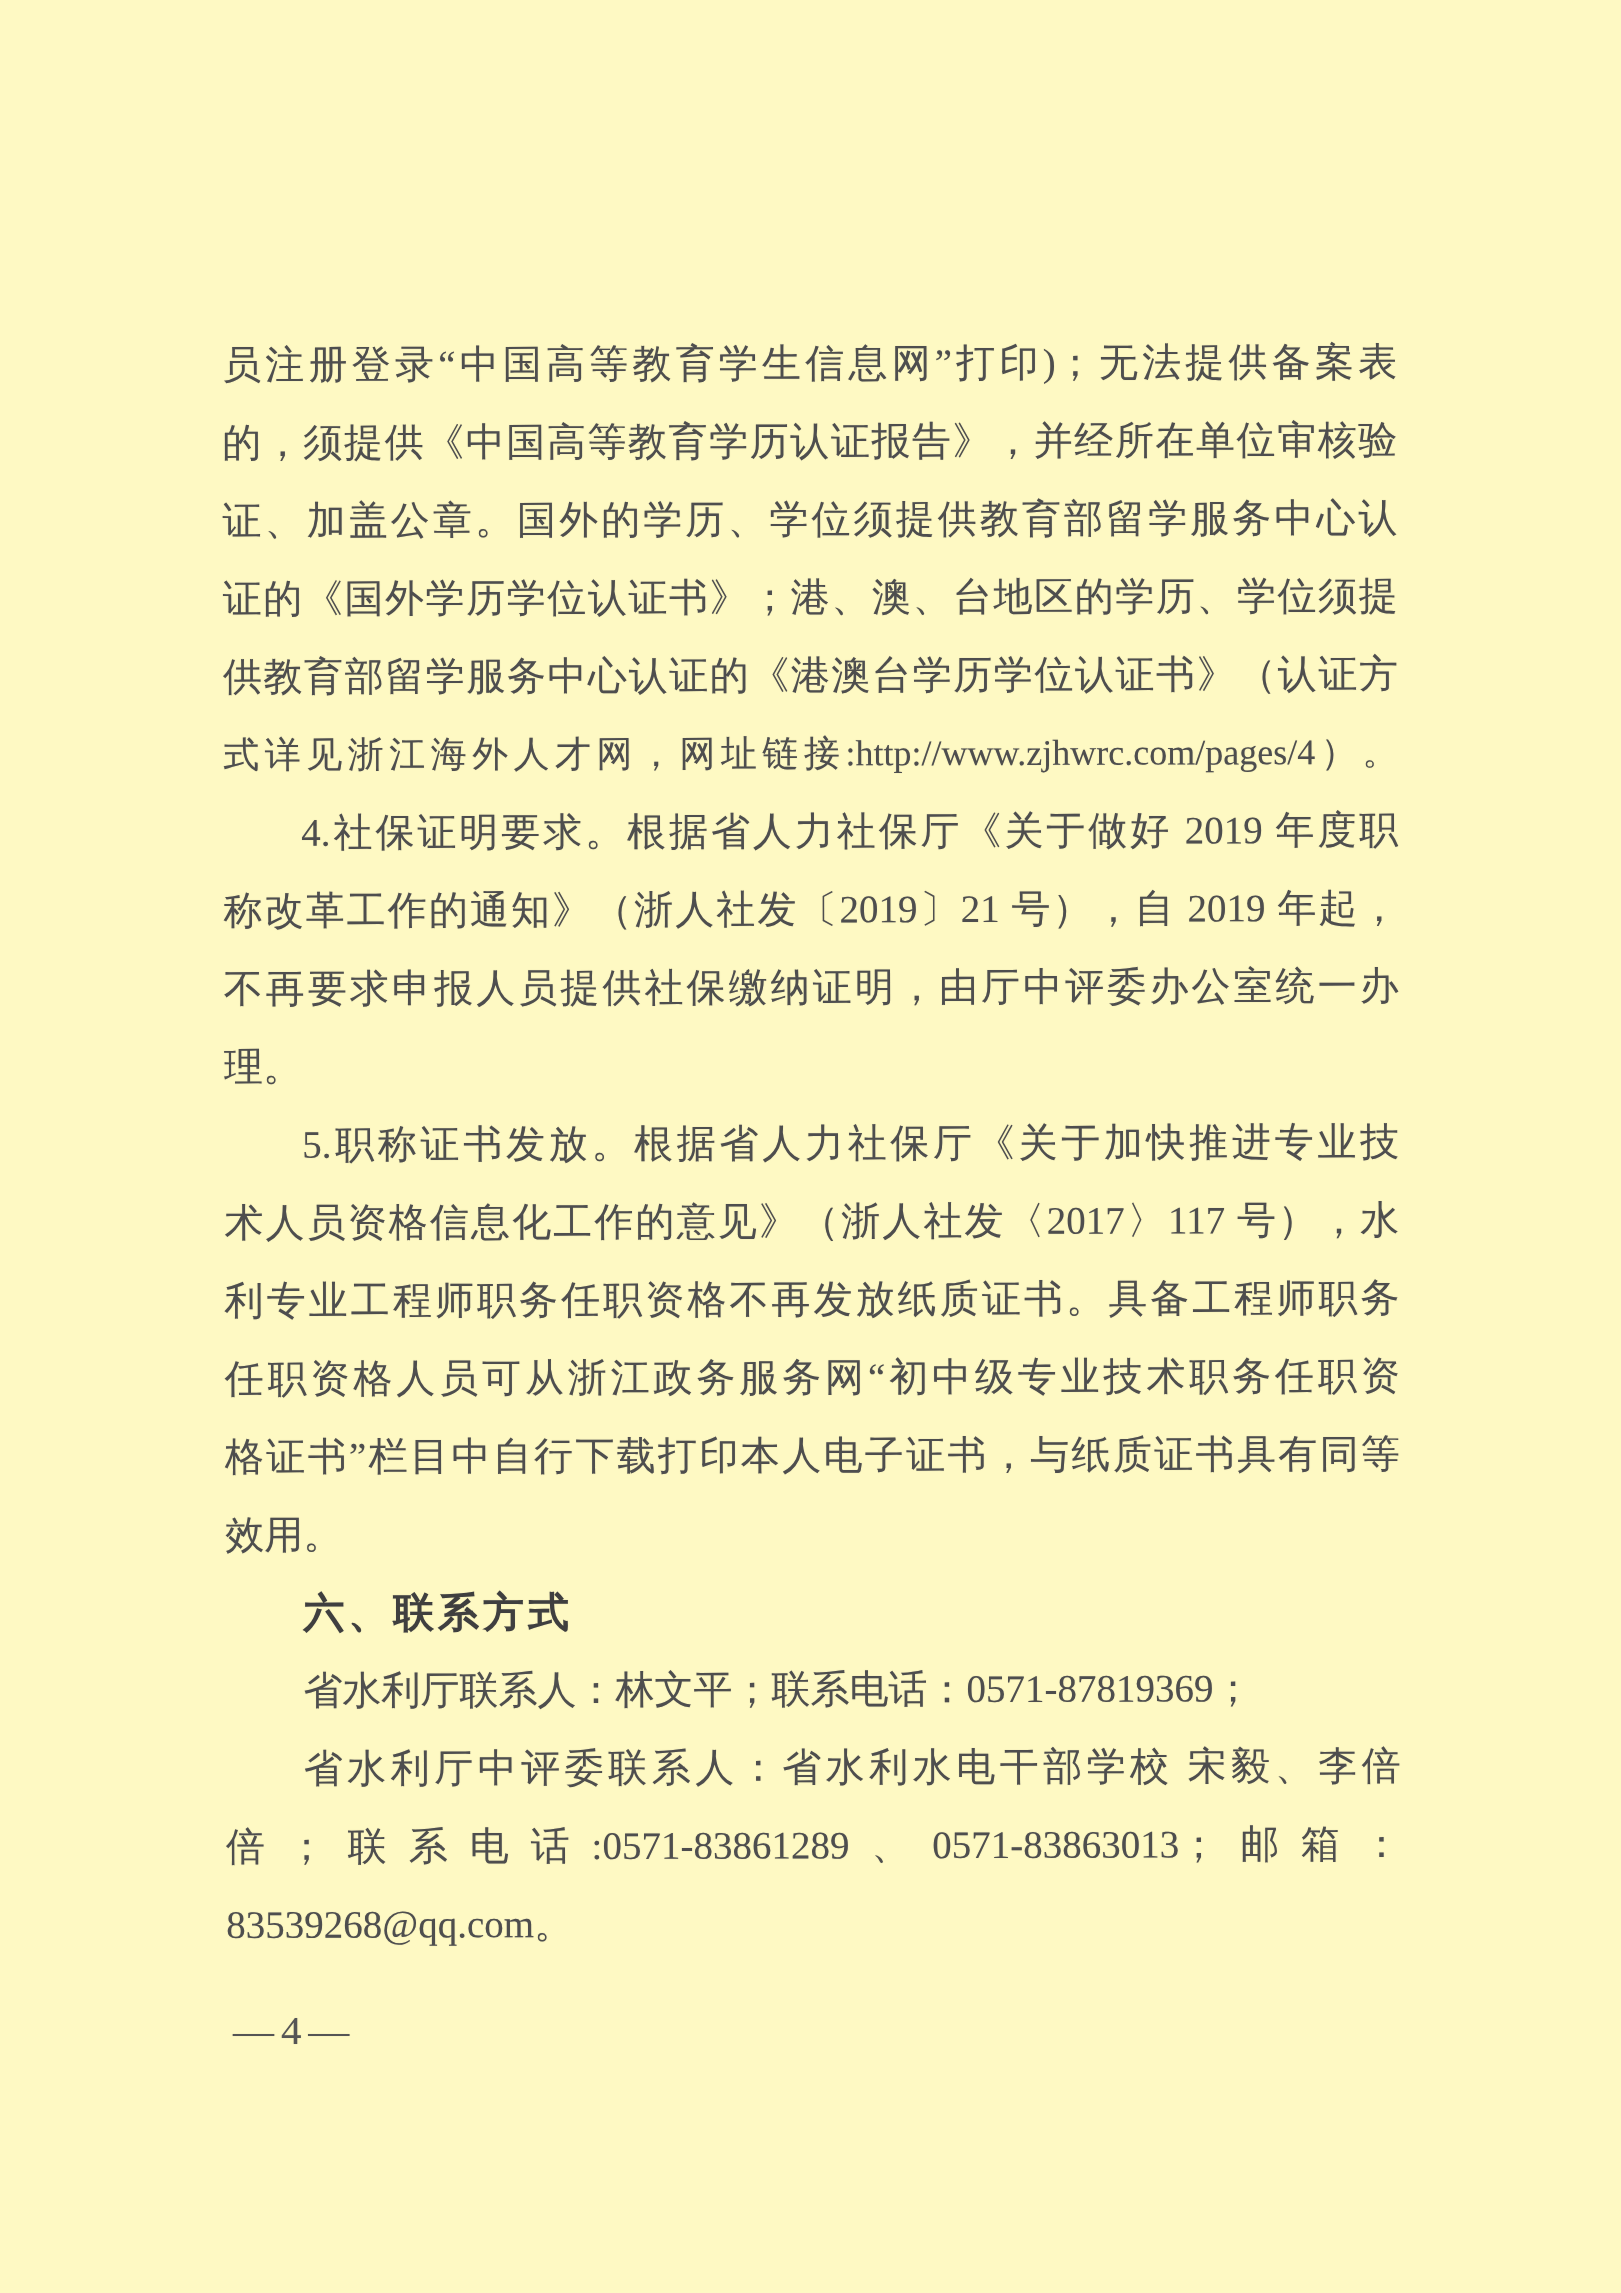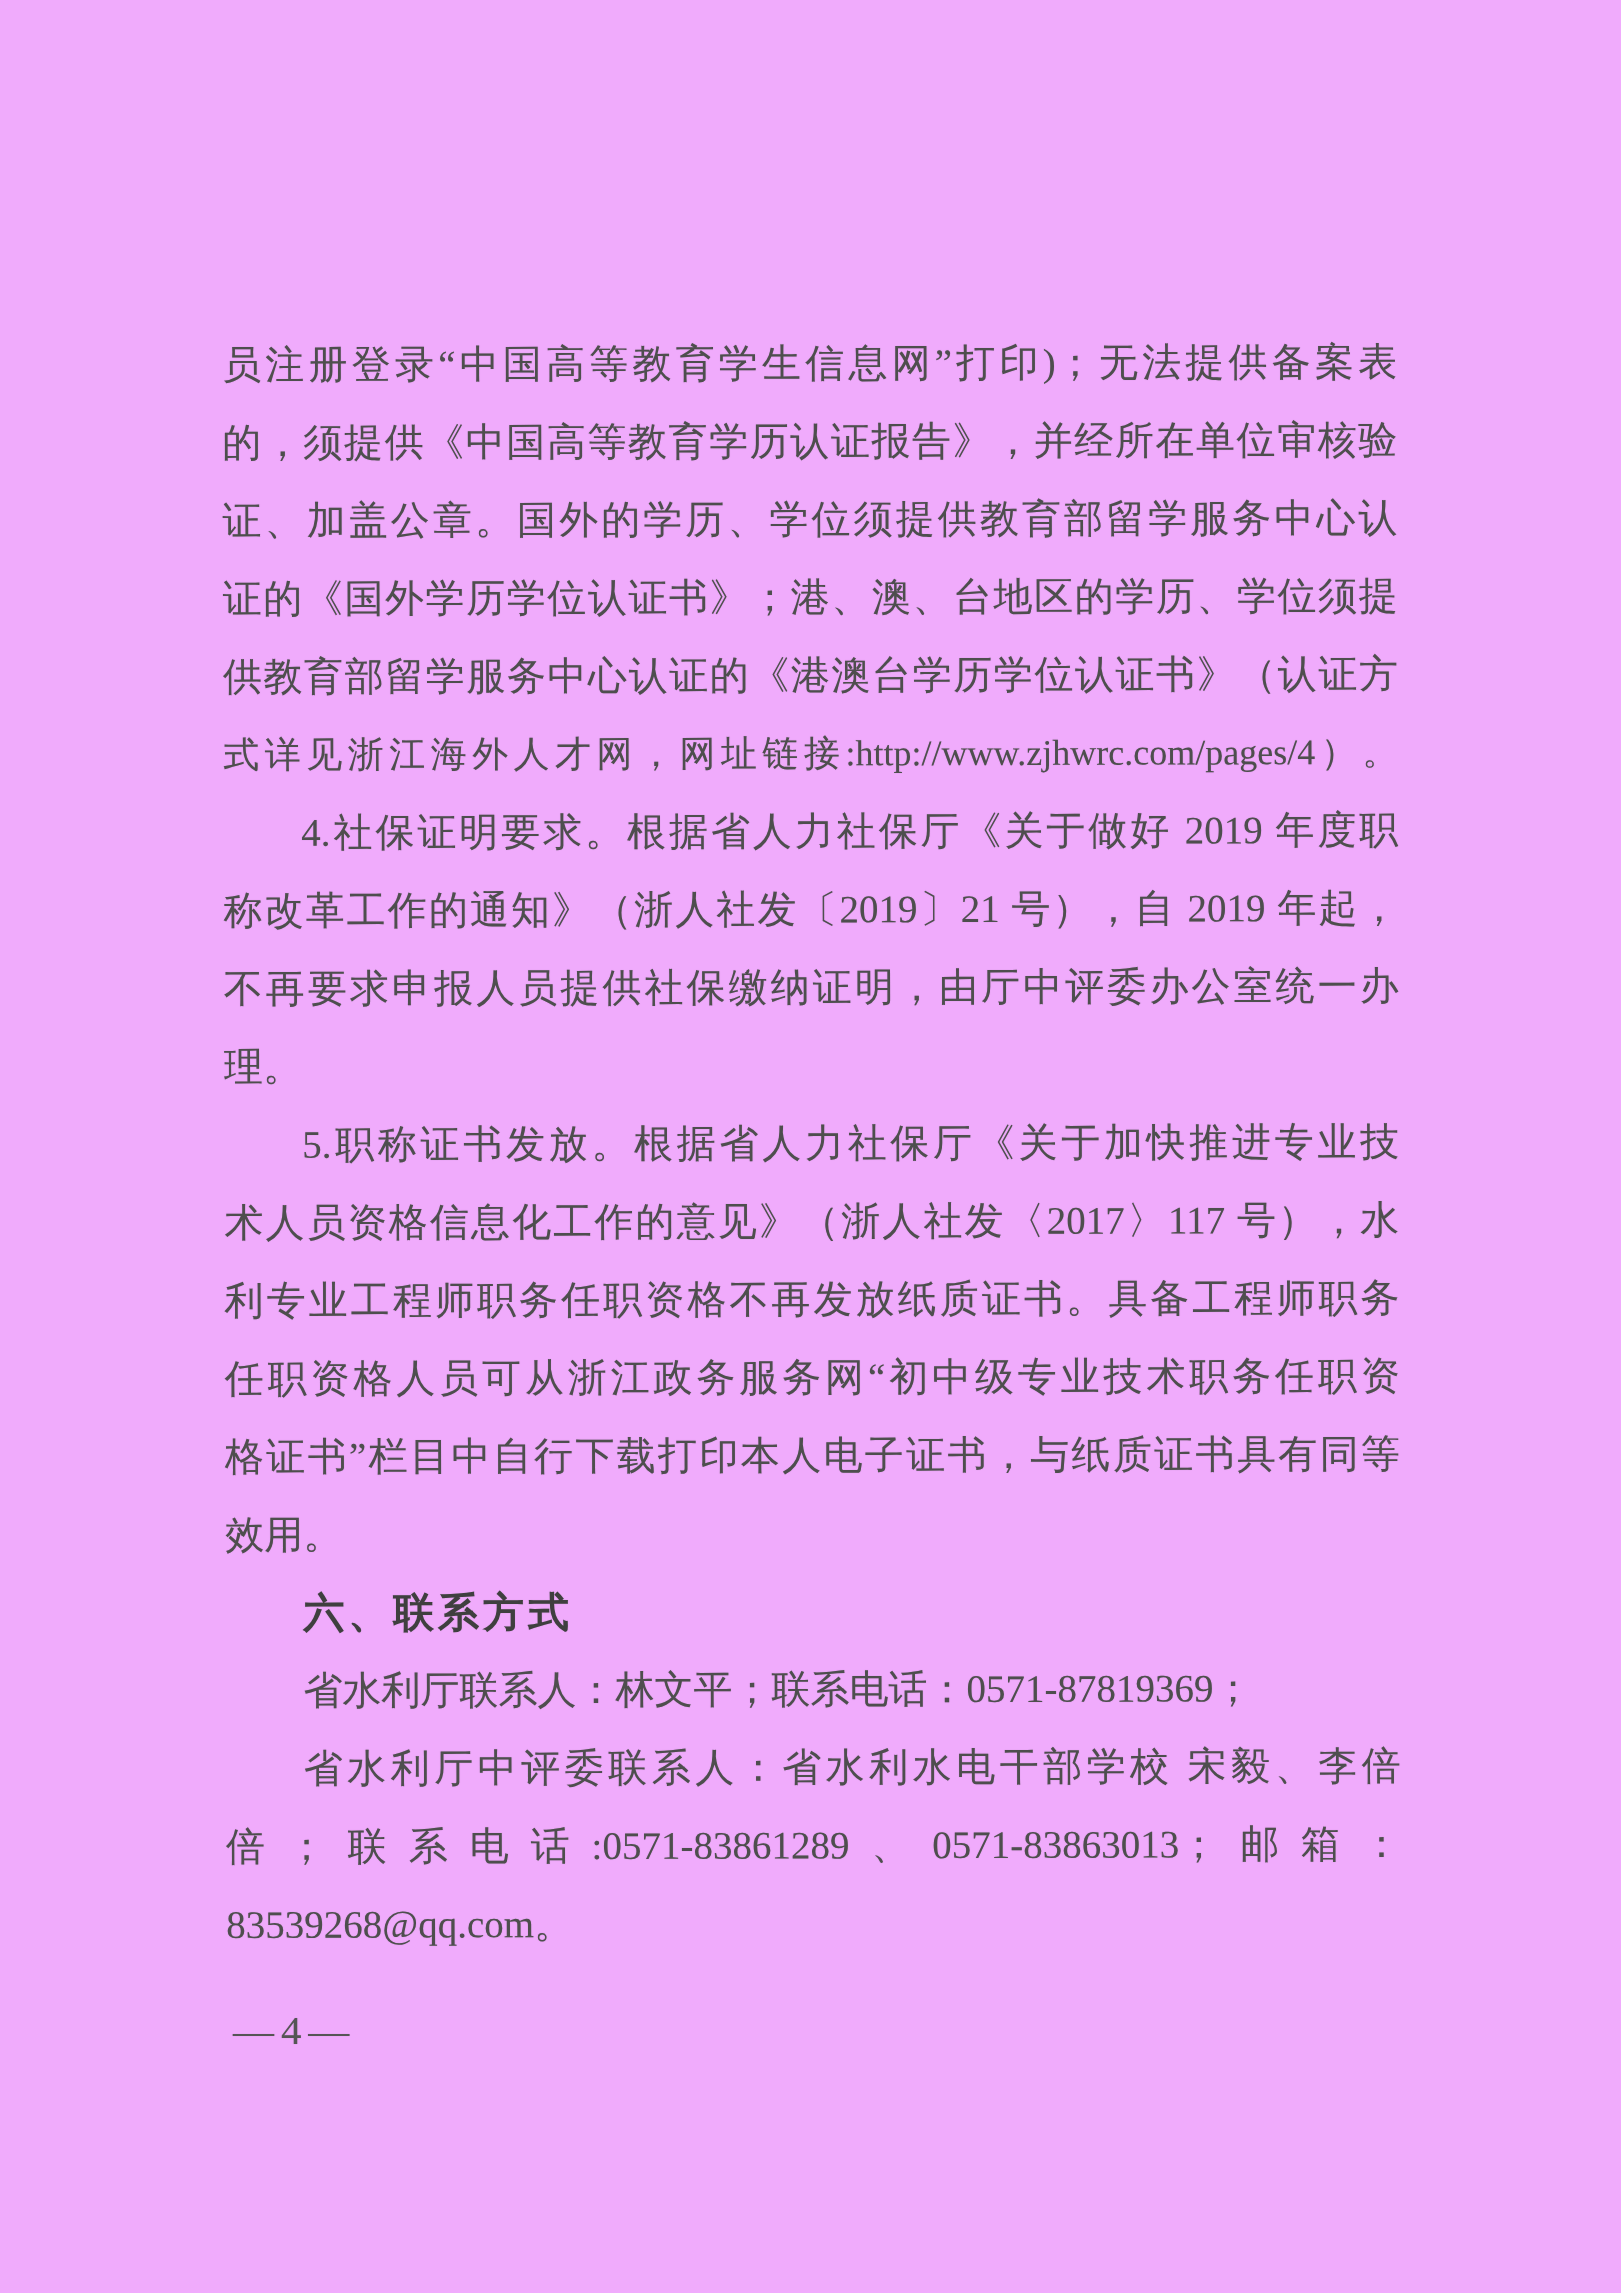--- a/index.html
+++ b/index.html
@@ -4,21 +4,21 @@
 <style>
   html, body {
     margin: 0;
     padding: 0;
     background: #ffffff;
   }
   .page {
     position: relative;
     width: 1621px;
     height: 2294px;
-    background: #f0abfc;
+    background: #fef9c3;
     overflow: hidden;
     font-family: "Liberation Serif", "DejaVu Serif", serif;
     color: #4e4e4e;
   }
   .content {
     position: absolute;
     left: 222px;
     top: 326px;
     width: 1175px;
     transform: rotate(-0.15deg);

